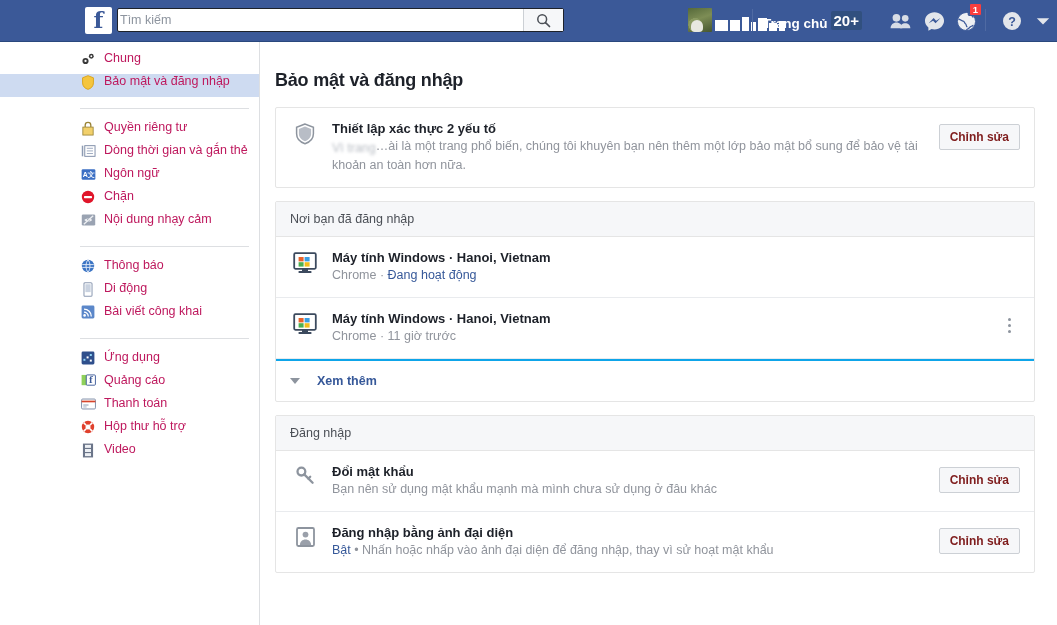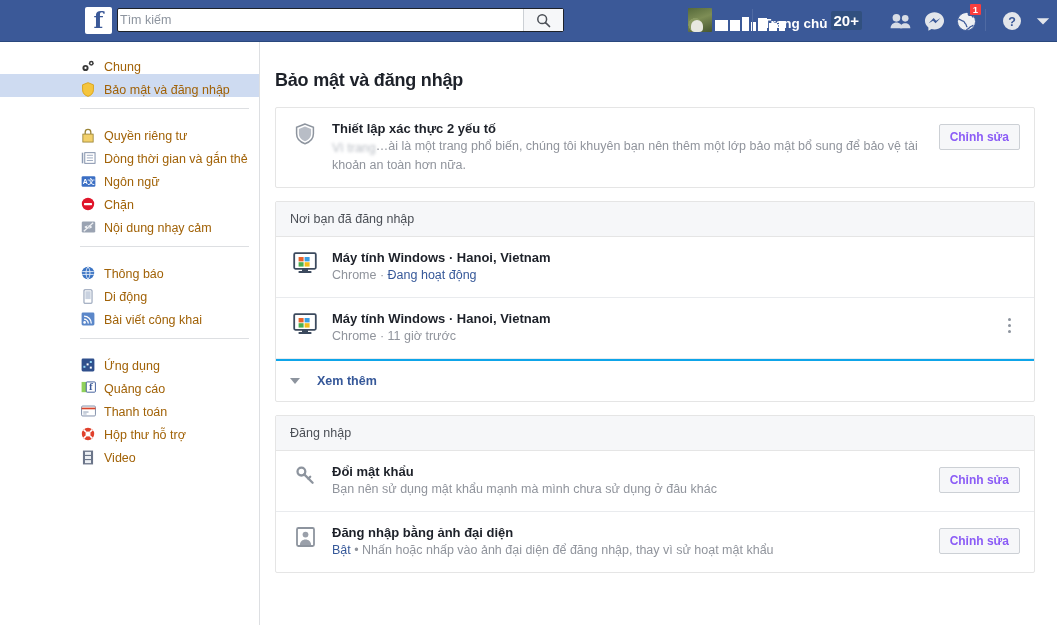--- a/index.html
+++ b/index.html
@@ -157,25 +157,25 @@
     width: 260px; height: 583px;
     background: #ffffff;
     border-right: 1px solid #dddfe2;
   }
   .nav-group { padding: 0; }
   .nav-sep {
     height: 1px; background: #dddfe2;
     margin: 11px 10px 11px 80px;
   }
   .nav-item {
-    display: flex; align-items: flex-end;
+    display: flex; align-items: flex-start;
     height: 23px;
     padding-left: 80px;
     cursor: pointer;
-    color: #a16207;
+    color: #be185d;
     font-size: 12.5px;
   }
   .nav-item.active { background: #cedbf1; font-weight: normal; }
   .nav-ico {
     width: 16px; height: 16px;
     margin-right: 8px;
     flex: 0 0 16px;
     display: flex; align-items: center; justify-content: center;
   }
 
@@ -232,21 +232,21 @@
     filter: blur(1.6px);
     display: inline-block;
     vertical-align: -2px;
   }
   .link { color: #365899; cursor: pointer; }
   .row-act { flex: 0 0 auto; padding-top: 3px; }
   .btn {
     background: #f6f7f9;
     border: 1px solid #ccd0d5;
     border-radius: 2px;
-    color: #8b5cf6;
+    color: #7f1d1d;
     font-size: 12px;
     font-weight: bold;
     font-family: "Liberation Sans", sans-serif;
     padding: 5px 10px;
     cursor: pointer;
   }
   .kebab {
     width: 22px; height: 22px;
     display: flex; flex-direction: column;
     align-items: center; justify-content: center;

